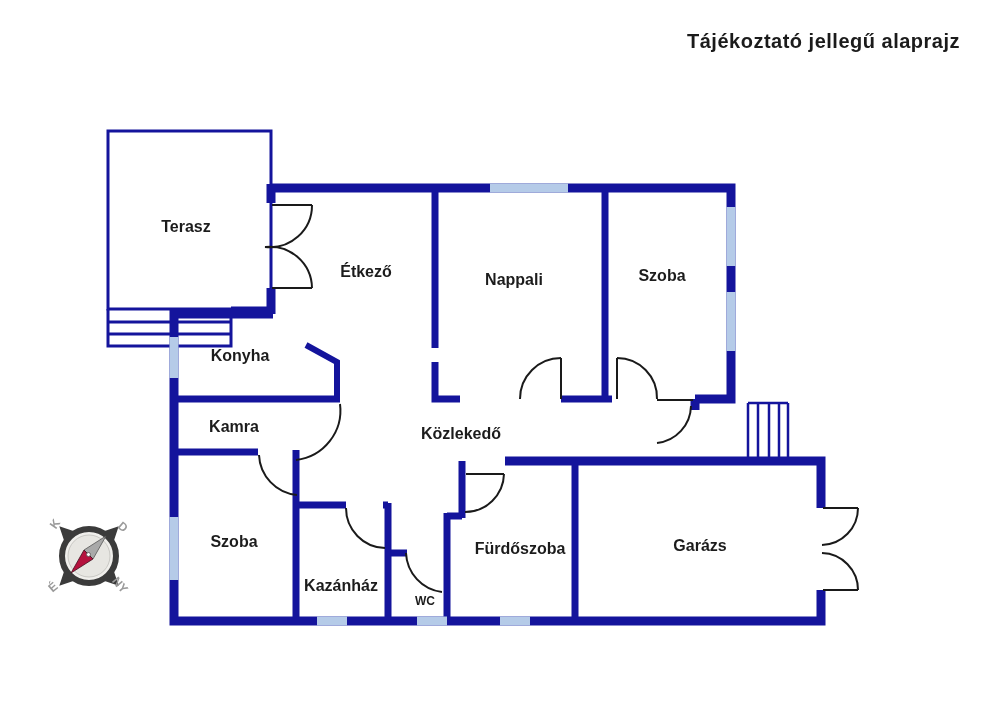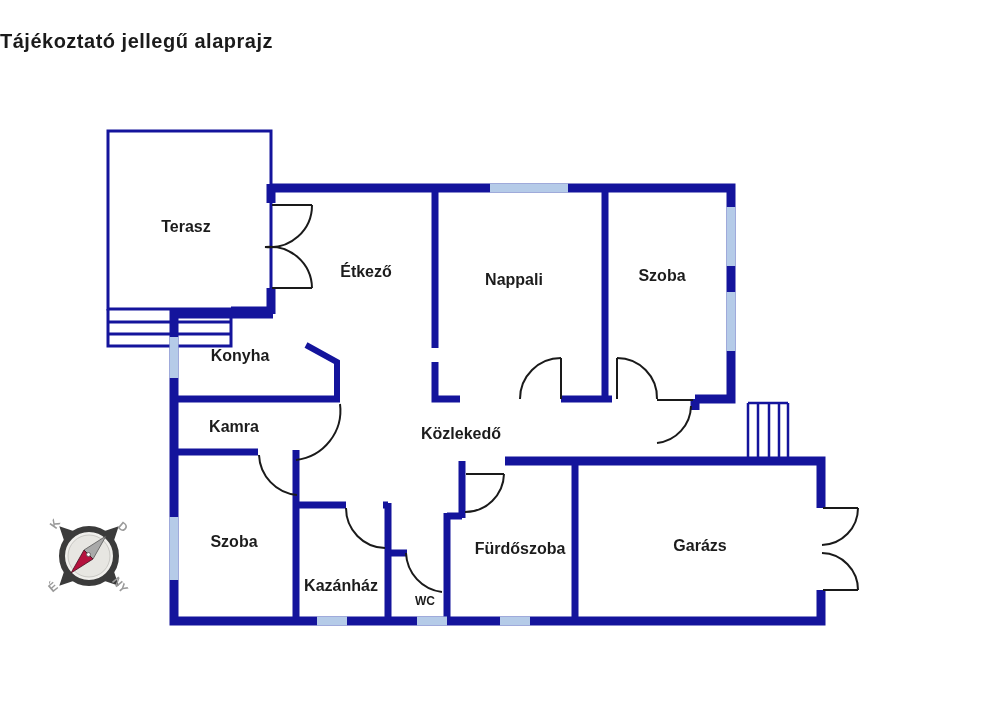--- a/index.html
+++ b/index.html
@@ -1,18 +1,18 @@
 <!DOCTYPE html>
 <html><head>
 <meta charset="utf-8">
 <style>
   html,body{margin:0;padding:0;background:#ffffff;}
   .canvas{position:relative;width:1000px;height:711px;background:#ffffff;overflow:hidden;
           font-family:"Liberation Sans", sans-serif;}
-  .plan-title{position:absolute;top:30px;left:0;width:960px;text-align:left;
+  .plan-title{position:absolute;top:30px;left:0;width:960px;text-align:right;
               font-size:20px;font-weight:bold;color:#1b1b1b;letter-spacing:0.5px;}
   svg{position:absolute;top:0;left:0;}
   .room-label{fill:#1c1c1c;font-family:"Liberation Sans",sans-serif;font-weight:bold;
               font-size:16px;text-anchor:middle;}
   .room-label.small{font-size:12px;}
   .compass-letter{fill:#9a9a9a;font-family:"Liberation Sans",sans-serif;font-weight:bold;
                   font-size:12px;text-anchor:middle;}
 </style>
 </head>
 <body>

